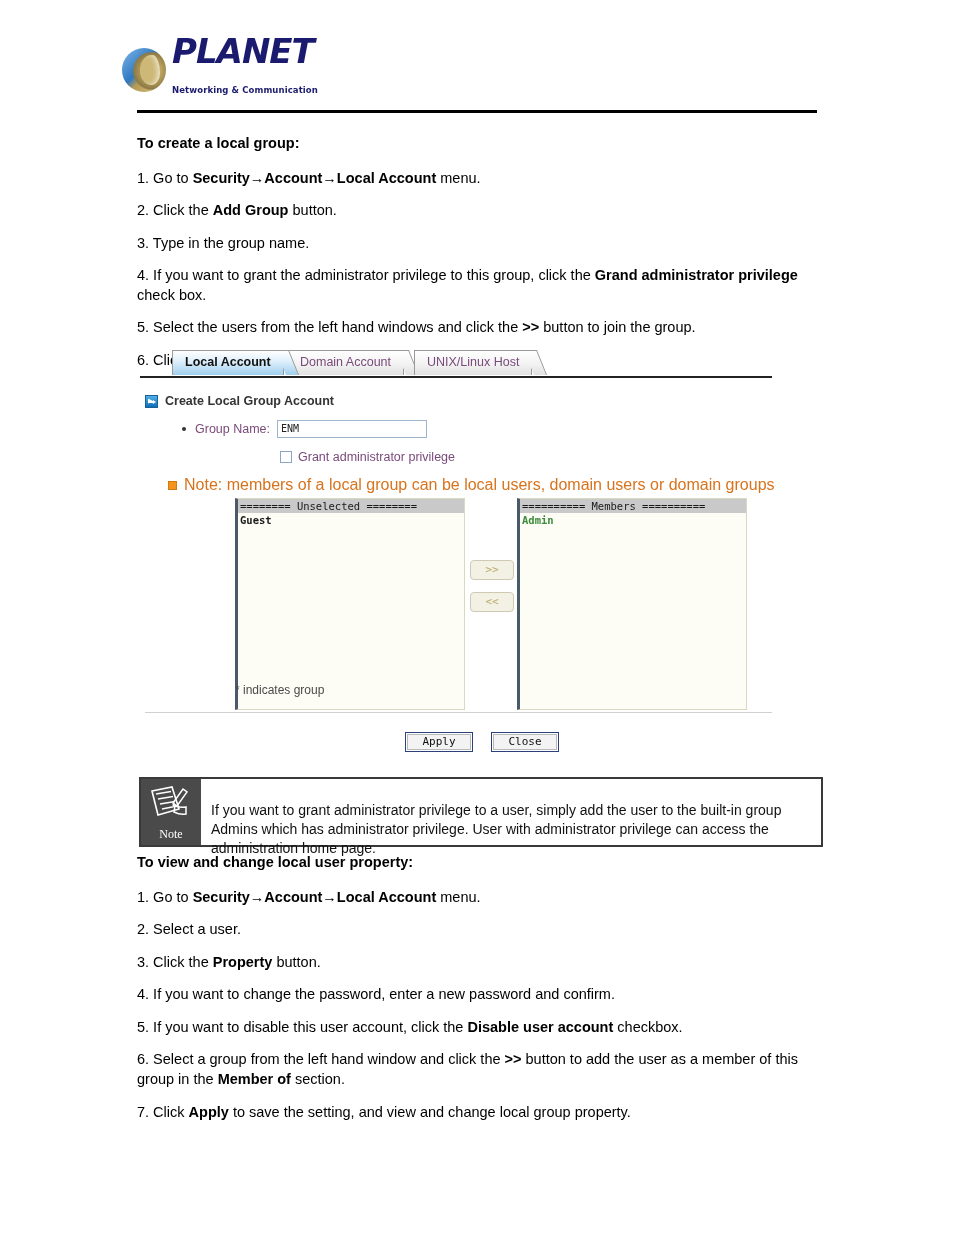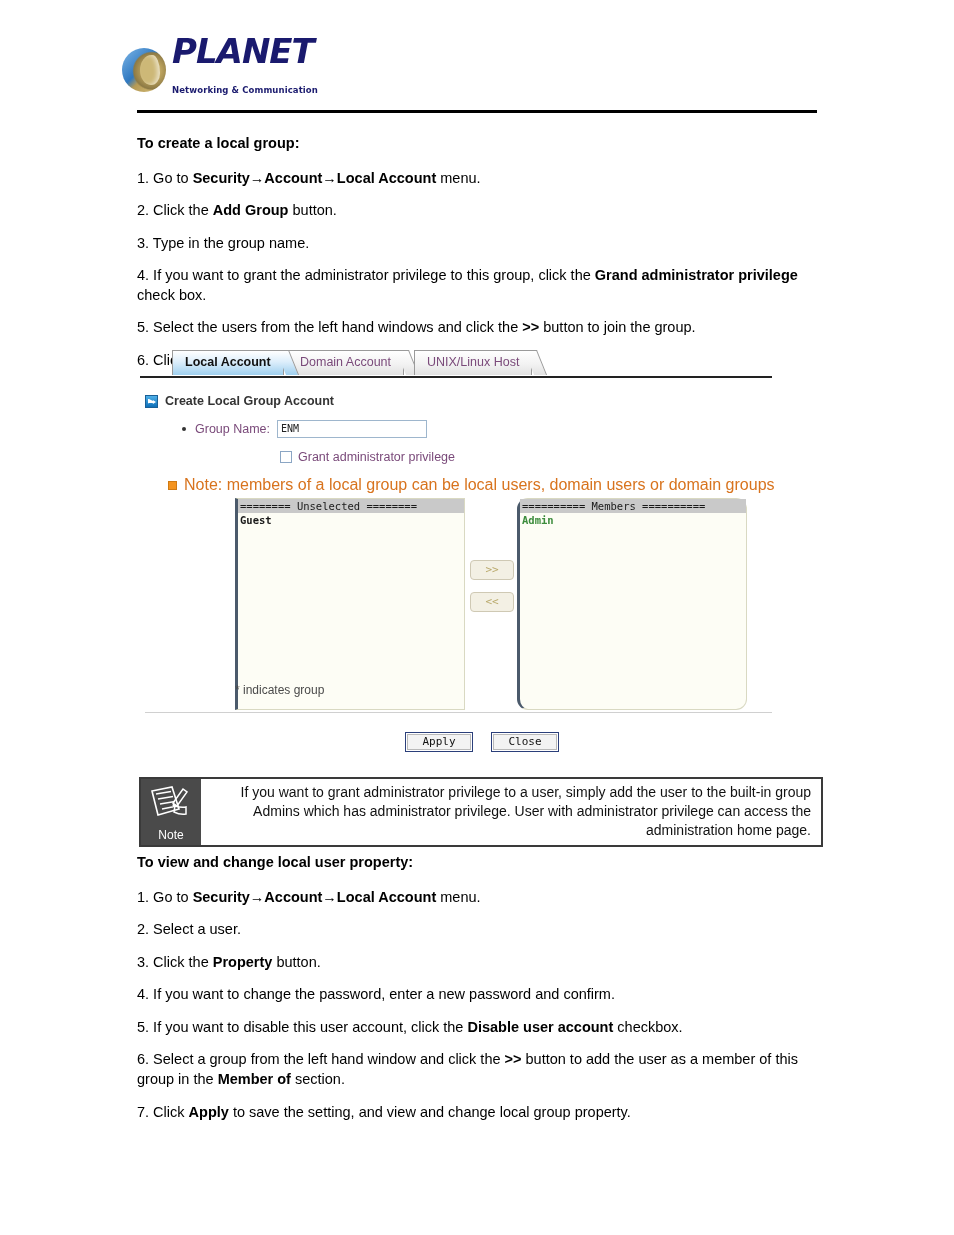--- a/index.html
+++ b/index.html
@@ -270,21 +270,21 @@
     position: absolute;
     top: 0;
     width: 230px;
     height: 212px;
     box-sizing: border-box;
     background: #fdfdf5;
     border: 1px solid #d9d9c2;
     border-left: 3px solid #4b5a6b;
   }
   .listbox.left { left: 95px; }
-  .listbox.right { left: 377px; border-radius: 11px; }
+  .listbox.right { left: 377px; }
   .list-head {
     background: #c9c9c9;
     font-family: "DejaVu Sans Mono", monospace;
     font-size: 10.5px;
     color: #1a1a1a;
     line-height: 14px;
     padding: 0 2px;
     white-space: nowrap;
     overflow: hidden;
   }
@@ -381,30 +381,29 @@
     padding-bottom: 3px;
   }
   .note-icon .glyph {
     position: absolute;
     left: 50%;
     top: 6px;
     transform: translateX(-50%);
   }
   .note-icon .note-word {
     font-size: 12px;
-    font-family: Liberation Sans, sans-serif;
+    font-family: Liberation Serif, serif;
     margin-top: 22px;
   }
   .note-text {
     flex: 1;
-    padding: 4px 10px 5px 10px;
+    padding: 22px 10px 5px 10px;
     font-size: 14px;
     line-height: 1.36;
     color: #111111;
-    text-align: right;
   }
 
   
   .doc2 {
     position: absolute;
     left: 137px;
     top: 853px;
     width: 682px;
     font-size: 14.5px;
     line-height: 1.35;

